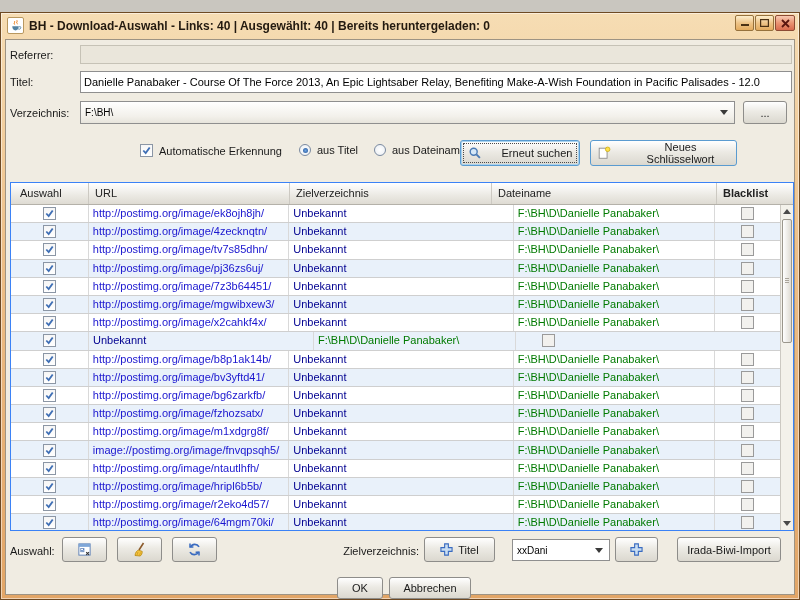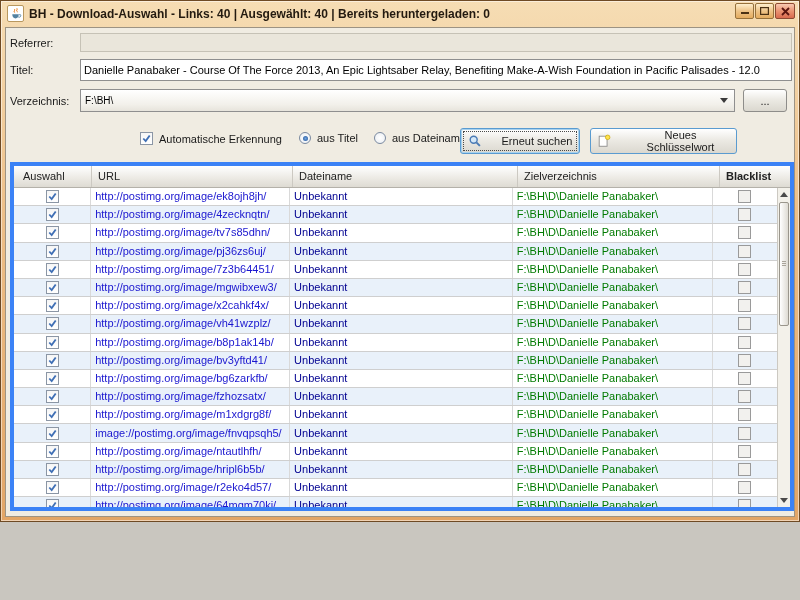--- a/index.html
+++ b/index.html
@@ -1,18 +1,18 @@
 <!DOCTYPE html>
 <html><head>
 <meta charset="utf-8">
 <style>
   html,body{margin:0;padding:0;background:#c9c6bf;font-family:"Liberation Sans",sans-serif;}
   *{box-sizing:border-box;}
-  .window{position:relative;width:800px;height:522px;border:1px solid #6e4a24;
-    background:linear-gradient(#f6ddb4,#eec089 40%,#e2a566);box-shadow:inset 0 0 0 1px rgba(255,255,255,.5);overflow:hidden;}
+  .window{position:relative;width:800px;height:588px;border:1px solid #6e4a24;
+    background:linear-gradient(#f6ddb4,#eec089 40%,#e2a566);box-shadow:inset 0 0 0 1px rgba(255,255,255,.5);overflow:hidden;margin-top:12px;}
   .titlebar{height:25px;display:flex;align-items:center;padding:0 4px;}
   .app-icon{width:17px;height:17px;margin:0 5px 0 2px;background:#fff;border:1px solid #b9985f;border-radius:2px;
     display:flex;align-items:center;justify-content:center;flex:none;}
   .title-text{font-size:12px;font-weight:bold;color:#231a10;white-space:nowrap;overflow:hidden;flex:1;}
   .winbtns{display:flex;align-items:flex-start;align-self:flex-start;margin-top:2px;}
   .wbtn{width:19px;height:16px;margin-left:1px;border:1px solid #96713c;border-radius:2px;
     background:linear-gradient(#fdeecd,#eec488 50%,#e3ab5f);display:flex;align-items:center;justify-content:center;}
   .wbtn.close{width:20px;background:linear-gradient(#f8cab2,#ea9372 50%,#d96a4e);border-color:#8d4a33;}
   .content{position:absolute;left:4px;right:4px;top:26px;bottom:4px;background:#f0ece2;border:1px solid #9d9383;}
   .lbl{position:absolute;font-size:11px;color:#1a1a1a;white-space:nowrap;}
@@ -26,21 +26,21 @@
   .btn{position:absolute;border:1px solid #8e8d8a;border-radius:3px;background:linear-gradient(#ffffff,#eceae4 45%,#dbd8cf);
     font-family:"Liberation Sans",sans-serif;font-size:11px;color:#1a1a1a;display:flex;align-items:center;justify-content:center;gap:5px;}
   .btn.blue{border-color:#5a9bd0;gap:20px;}
   .btn.focus{outline:1px dotted #4a4a4a;outline-offset:-4px;box-shadow:0 0 0 1px #a8d2ef inset;}
   .cb{width:13px;height:13px;border:1px solid #8b96a5;background:linear-gradient(#f6f6f6,#ffffff);display:inline-flex;align-items:center;justify-content:center;flex:none;}
   .cb.un{background:#f2f1ee;border-color:#9a9a9a;}
   .radio{width:12px;height:12px;border:1px solid #7b8aa0;border-radius:50%;background:radial-gradient(#ffffff,#e9edf2);display:inline-flex;align-items:center;justify-content:center;flex:none;}
   .radio .dot{width:5px;height:5px;border-radius:50%;background:radial-gradient(#6fa5e0,#1f4f96);}
   .optrow{position:absolute;display:flex;align-items:center;gap:6px;font-size:11px;color:#1a1a1a;}
   
-  .table{position:absolute;left:4px;top:134px;width:784px;height:349px;border:4px solid #3b82f6;background:#fca5a5;overflow:hidden;}
+  .table{position:absolute;left:4px;top:142px;width:784px;height:349px;border:1px solid #3b82f6;background:#fca5a5;overflow:hidden;}
   .thead{position:absolute;left:0;right:0;top:0;height:22px;display:flex;background:linear-gradient(#ffffff,#ebe9e3 60%,#dedbd3);border-bottom:1px solid #b4b1a9;}
   .th{font-size:11px;color:#222;line-height:21px;border-right:1px solid #ccc9c2;overflow:hidden;white-space:nowrap;}
   .tbody{position:absolute;left:0;top:22px;right:13px;bottom:0;overflow:hidden;}
   .trow{display:flex;height:18.2px;background:#fff;border-bottom:1px solid #cfcfcf;text-align:right;}
   .trow.alt{background:#e9f1fa;}
   .c{font-size:11px;line-height:17px;border-right:1px solid #d9d9d9;overflow:hidden;white-space:nowrap;display:flex;align-items:center;}
   .w-sel{width:78px;} .w-url{width:201px;} .w-dn{width:225px;} .w-zv{width:202px;} .w-bl{width:65px;border-right:none;font-weight:bold;}
   .c.w-sel,.c.w-bl{justify-content:center;}
   .c.w-url{color:#1a16cf;padding-left:4px;}
   .c.w-dn{color:#000090;padding-left:4px;}
@@ -140,22 +140,22 @@
           <circle cx="12.2" cy="3.8" r="2.6" fill="#ffe14d" stroke="#c8a800" stroke-width="0.8"></circle>
         </svg>
       </span>
       <span>Neues Schlüsselwort</span>
     </button>
 
     <div class="table">
       <div class="thead">
         <div class="th w-sel">Auswahl</div>
         <div class="th w-url">URL</div>
+        <div class="th w-zv">Zielverzeichnis</div>
         <div class="th w-dn">Dateiname</div>
-        <div class="th w-zv">Zielverzeichnis</div>
         <div class="th w-bl">Blacklist</div>
       </div>
       <div class="tbody">
           <div class="trow">
     <div class="c w-sel">
       <span class="cb">
         <svg width="11" height="11" viewBox="0 0 12 12">
                   <path d="M2.5 6l2.6 2.8L9.5 2.8" stroke="#3f6fb5" stroke-width="2" fill="none"></path>
                 </svg>
       </span>
@@ -258,21 +258,20 @@
     </div>
   </div>
           <div class="trow alt">
     <div class="c w-sel">
       <span class="cb">
         <svg width="11" height="11" viewBox="0 0 12 12">
                   <path d="M2.5 6l2.6 2.8L9.5 2.8" stroke="#3f6fb5" stroke-width="2" fill="none"></path>
                 </svg>
       </span>
     </div>
-    <div class="c w-url">http://postimg.org/image/vh41wzplz/</div>
     <div class="c w-dn">Unbekannt</div>
     <div class="c w-zv">F:\BH\D\Danielle Panabaker\</div>
     <div class="c w-bl">
       <span class="cb un"></span>
     </div>
   </div>
           <div class="trow">
     <div class="c w-sel">
       <span class="cb">
         <svg width="11" height="11" viewBox="0 0 12 12">

